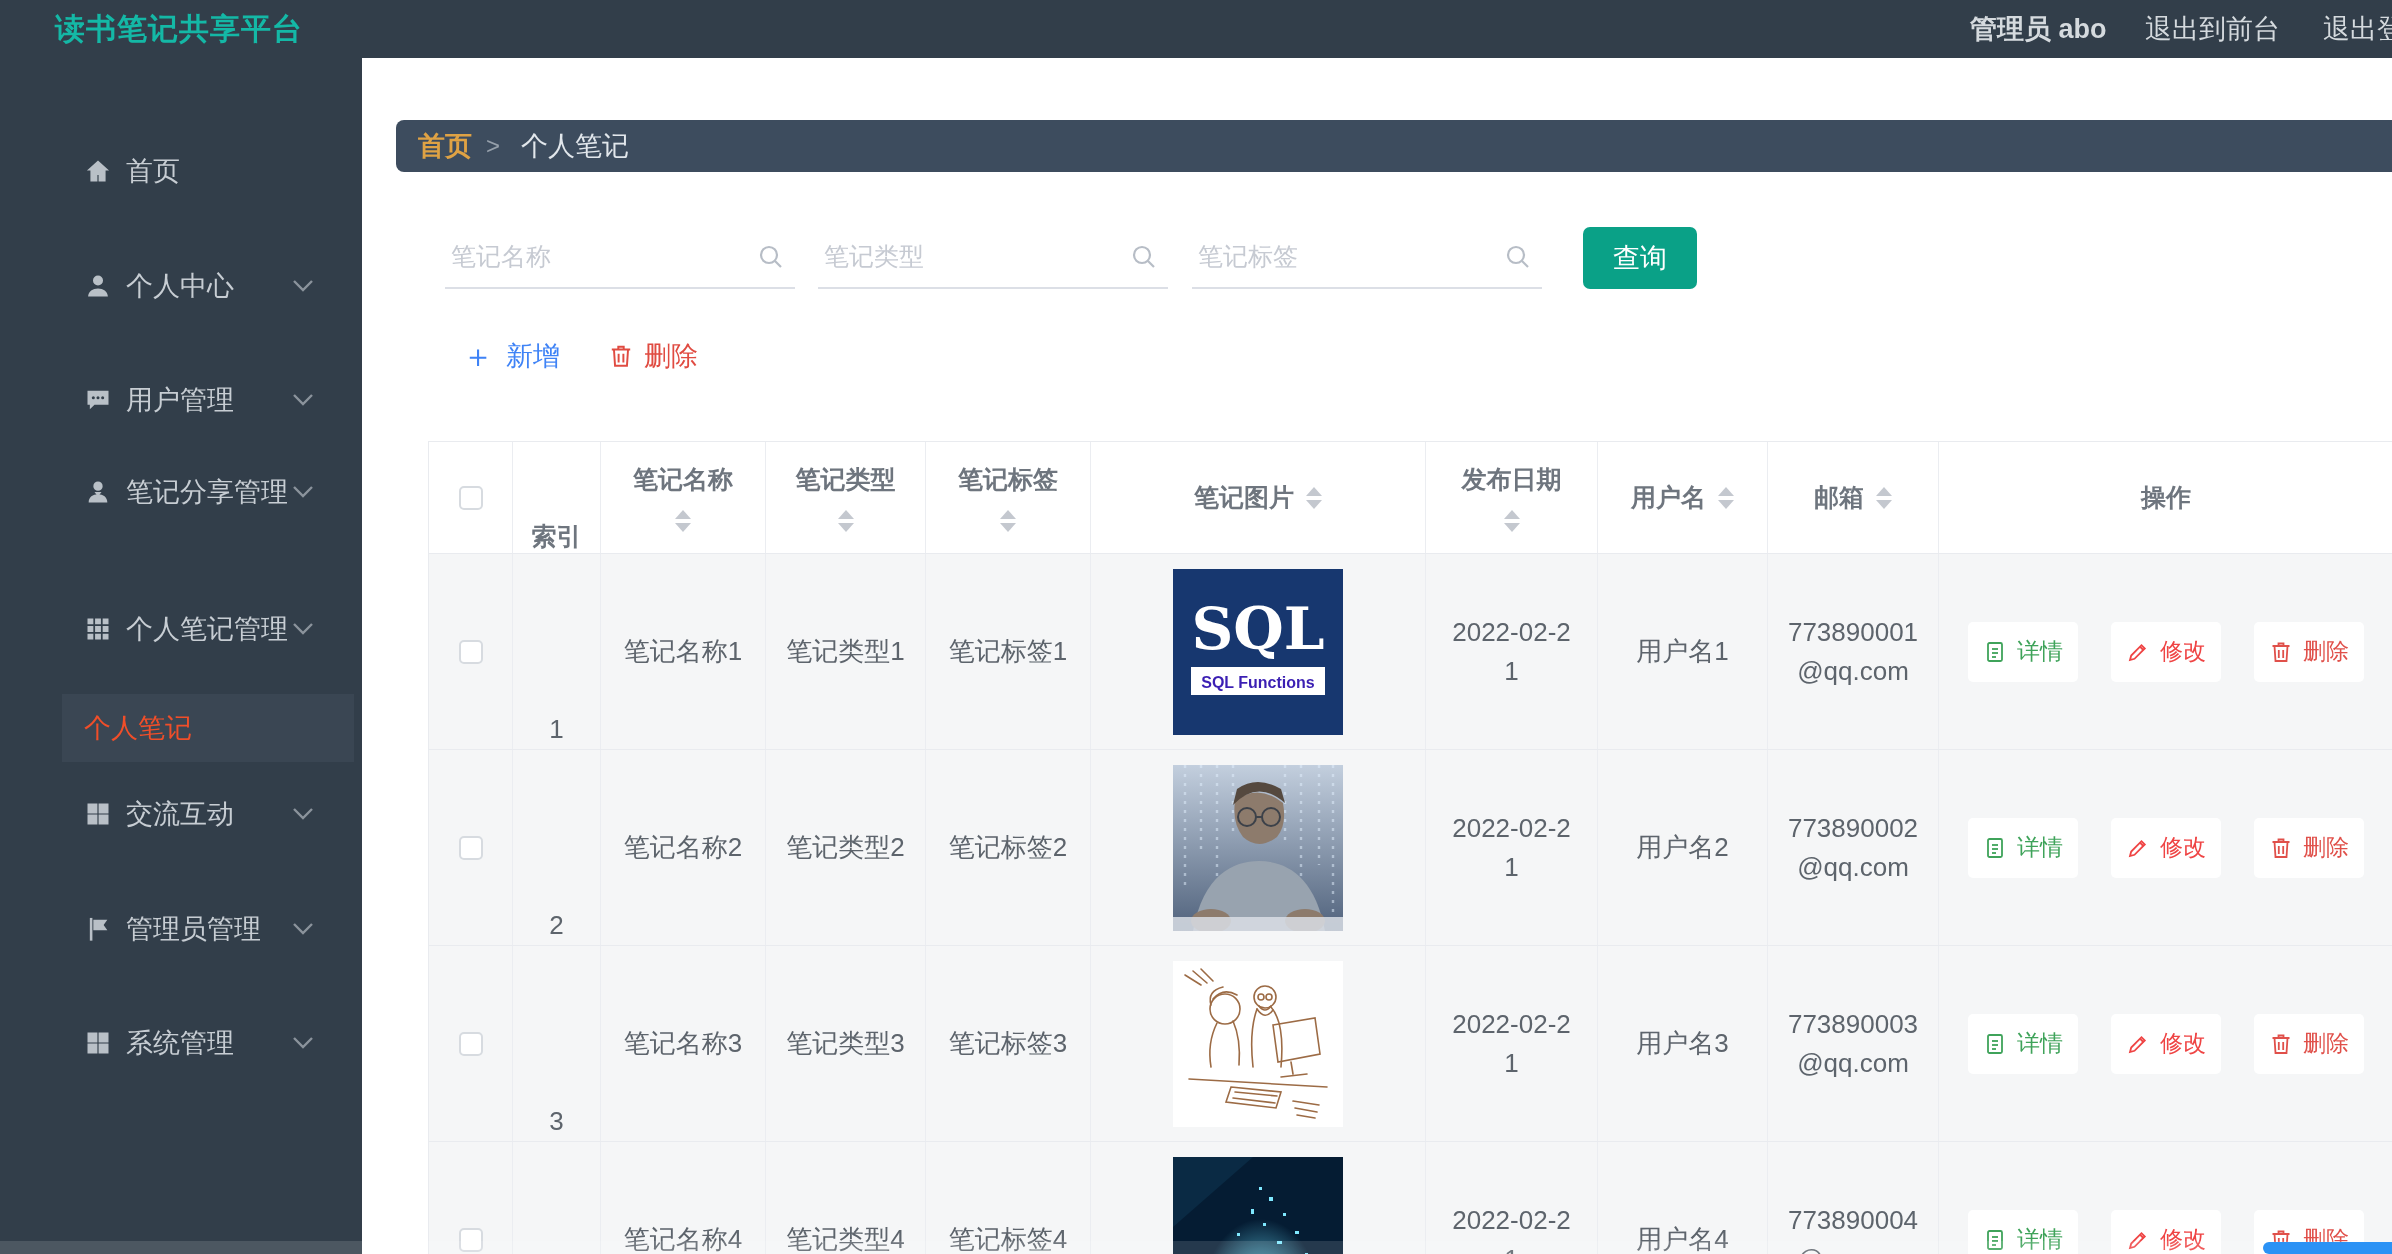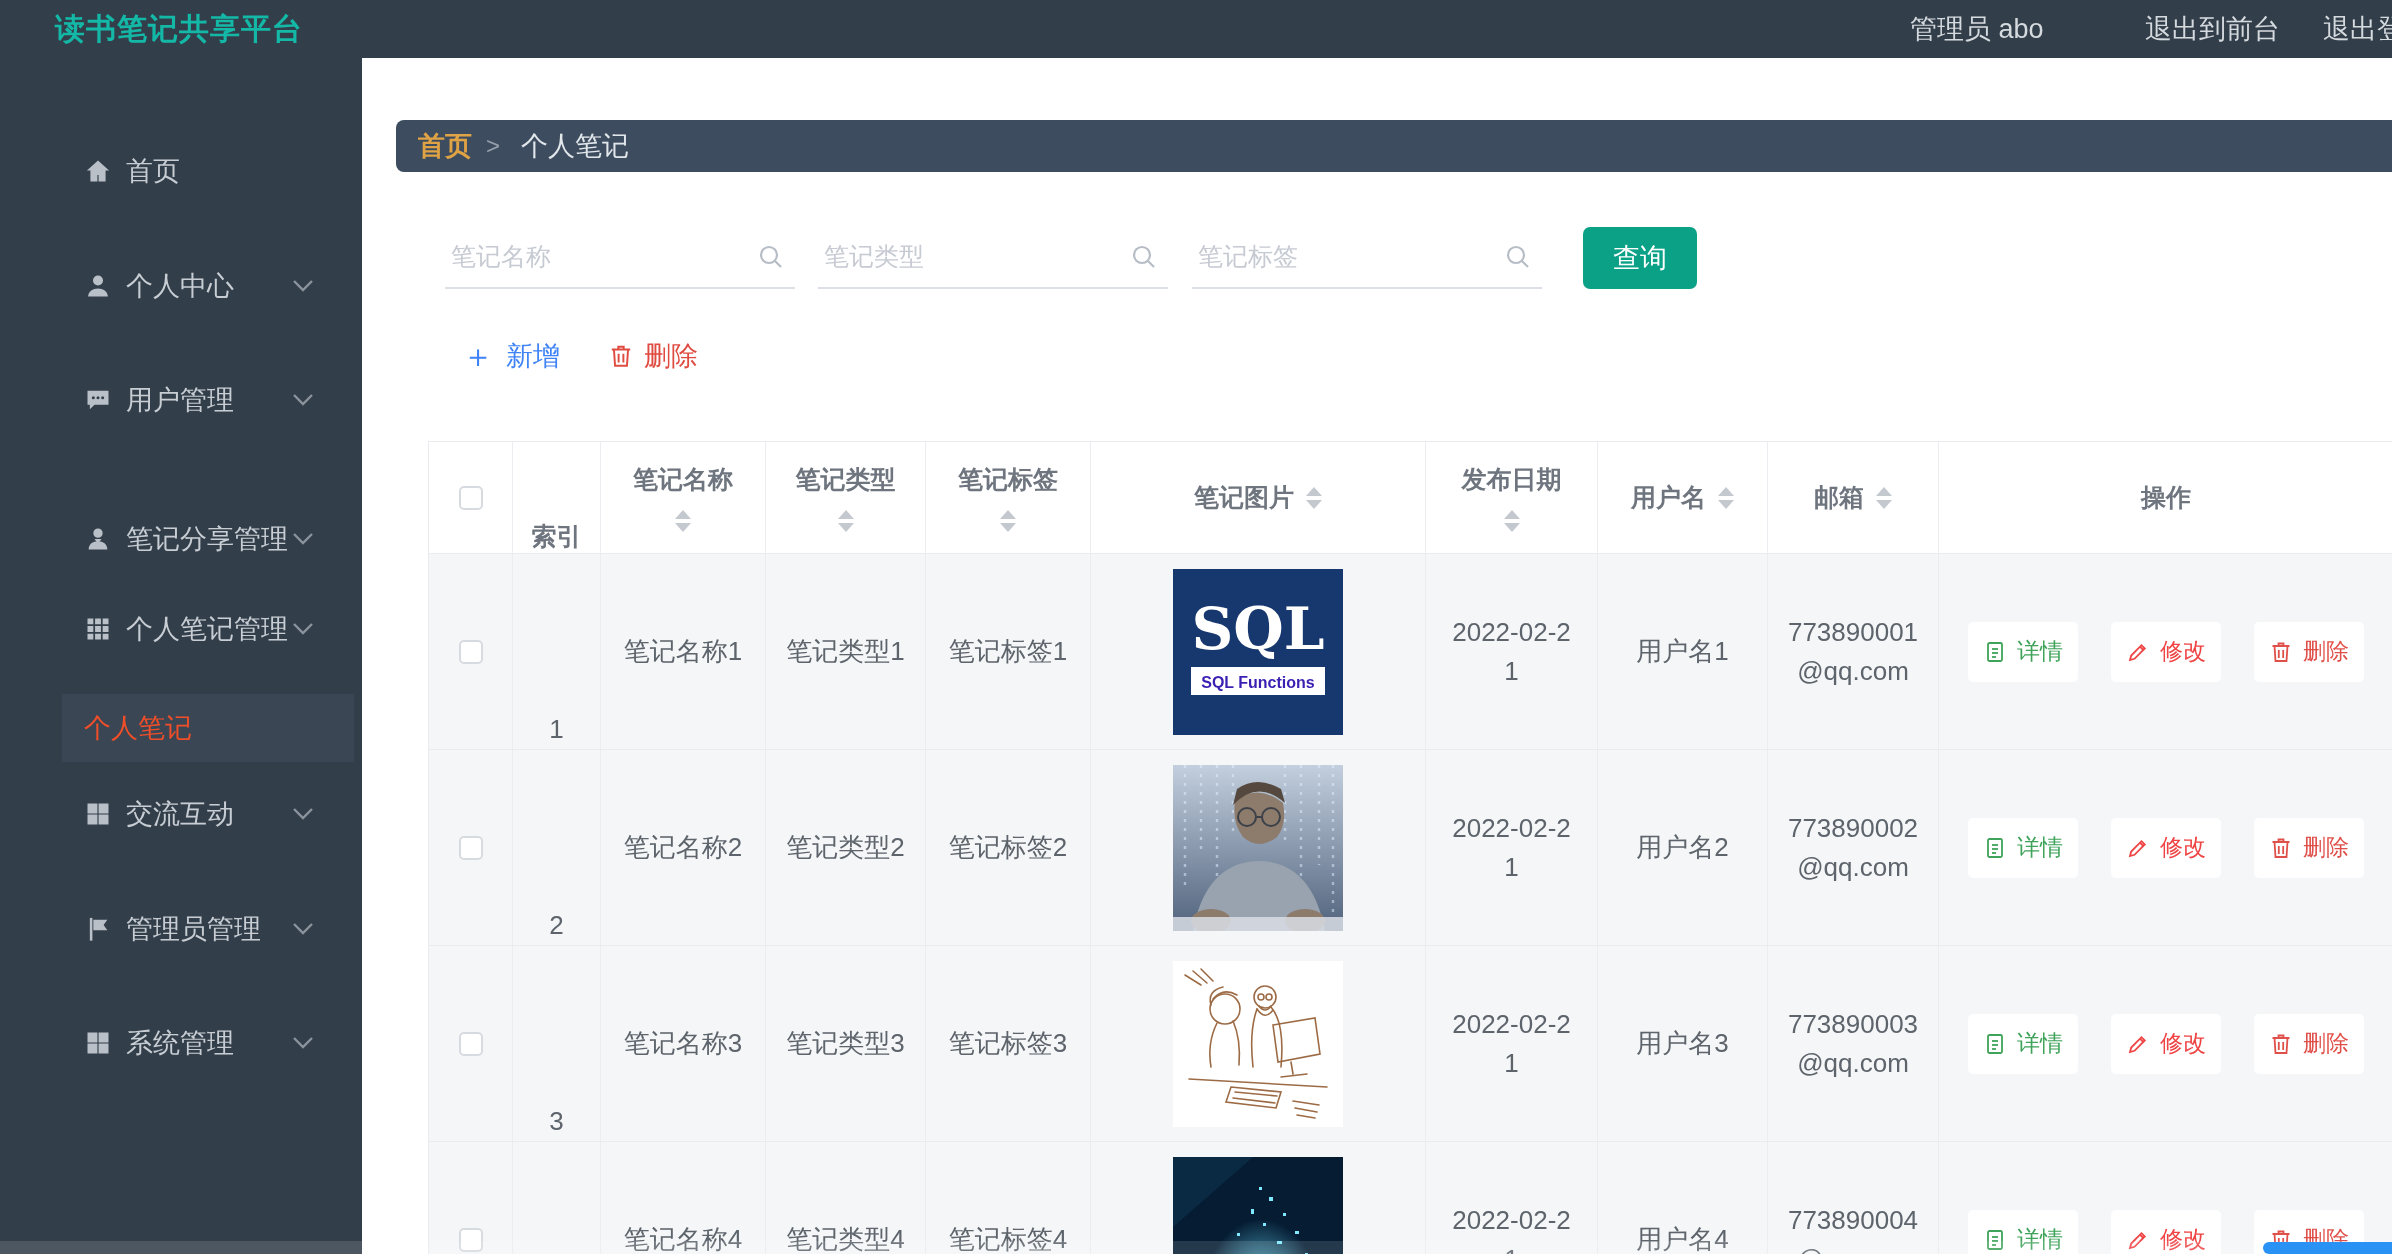--- a/index.html
+++ b/index.html
@@ -5,21 +5,21 @@
   * { margin:0; padding:0; box-sizing:border-box; }
   html,body { width:2392px; height:1254px; overflow:hidden; background:#fff;
     font-family:"Liberation Sans","DejaVu Sans",sans-serif; }
   .app { position:absolute; inset:0; width:2392px; height:1254px; }
 
   
   .topbar { position:absolute; left:0; top:0; width:2392px; height:58px; background:#323e4a; z-index:5; }
   .app-title { position:absolute; left:55px; top:0; height:58px; line-height:58px;
     font-size:30px; font-weight:bold; color:#14b8a6; letter-spacing:1px; }
   .top-link { position:absolute; top:0; height:58px; line-height:58px; font-size:27px; color:#d5dade; cursor:pointer; white-space:nowrap; }
-  .tl-admin { left:1910px; } .tl-front { left:2145px; } .tl-logout { left:2323px; }
+  .tl-admin { left:1970px;font-weight:bold; } .tl-front { left:2145px; } .tl-logout { left:2323px; }
 
   
   .sidebar { position:absolute; left:0; top:58px; width:362px; height:1196px; background:#323e4a; z-index:4; }
   .menu-item { position:absolute; left:0; width:362px; height:68px; cursor:pointer; }
   .mi-icon { position:absolute; left:84px; top:50%; transform:translateY(-50%); width:28px; height:28px; color:#b9c0c7; }
   .mi-icon svg { width:28px; height:28px; display:block; }
   .mi-label { position:absolute; left:126px; top:50%; transform:translateY(-50%);
     font-size:27px; color:#c7cdd3; white-space:nowrap; }
   .mi-caret { position:absolute; left:292px; top:50%; transform:translateY(-50%); width:22px; height:14px; color:#8b939c; }
   .mi-caret svg { width:22px; height:14px; display:block; }
@@ -142,21 +142,21 @@
           </svg>
       </span>
       <span class="mi-label">用户管理</span>
       <span class="mi-caret">
         <svg viewBox="0 0 22 14" fill="none" stroke="currentColor" stroke-width="2.4">
             <polyline points="2,2 11,11 20,2"></polyline>
           </svg>
       </span>
     </div>
 
-    <div class="menu-item" style="top:447px">
+    <div class="menu-item" style="top:400px">
       <span class="mi-icon">
         <svg viewBox="0 0 24 24" fill="currentColor">
             <path d="M12 11a4 4 0 1 0 0-8 4 4 0 0 0 0 8zM4 21c0-4.5 3.6-7 8-7s8 2.5 8 7z"></path>
             <path d="M9 12l3 4 3-4z"></path>
           </svg>
       </span>
       <span class="mi-label">笔记分享管理</span>
       <span class="mi-caret">
         <svg viewBox="0 0 22 14" fill="none" stroke="currentColor" stroke-width="2.4">
             <polyline points="2,2 11,11 20,2"></polyline>

